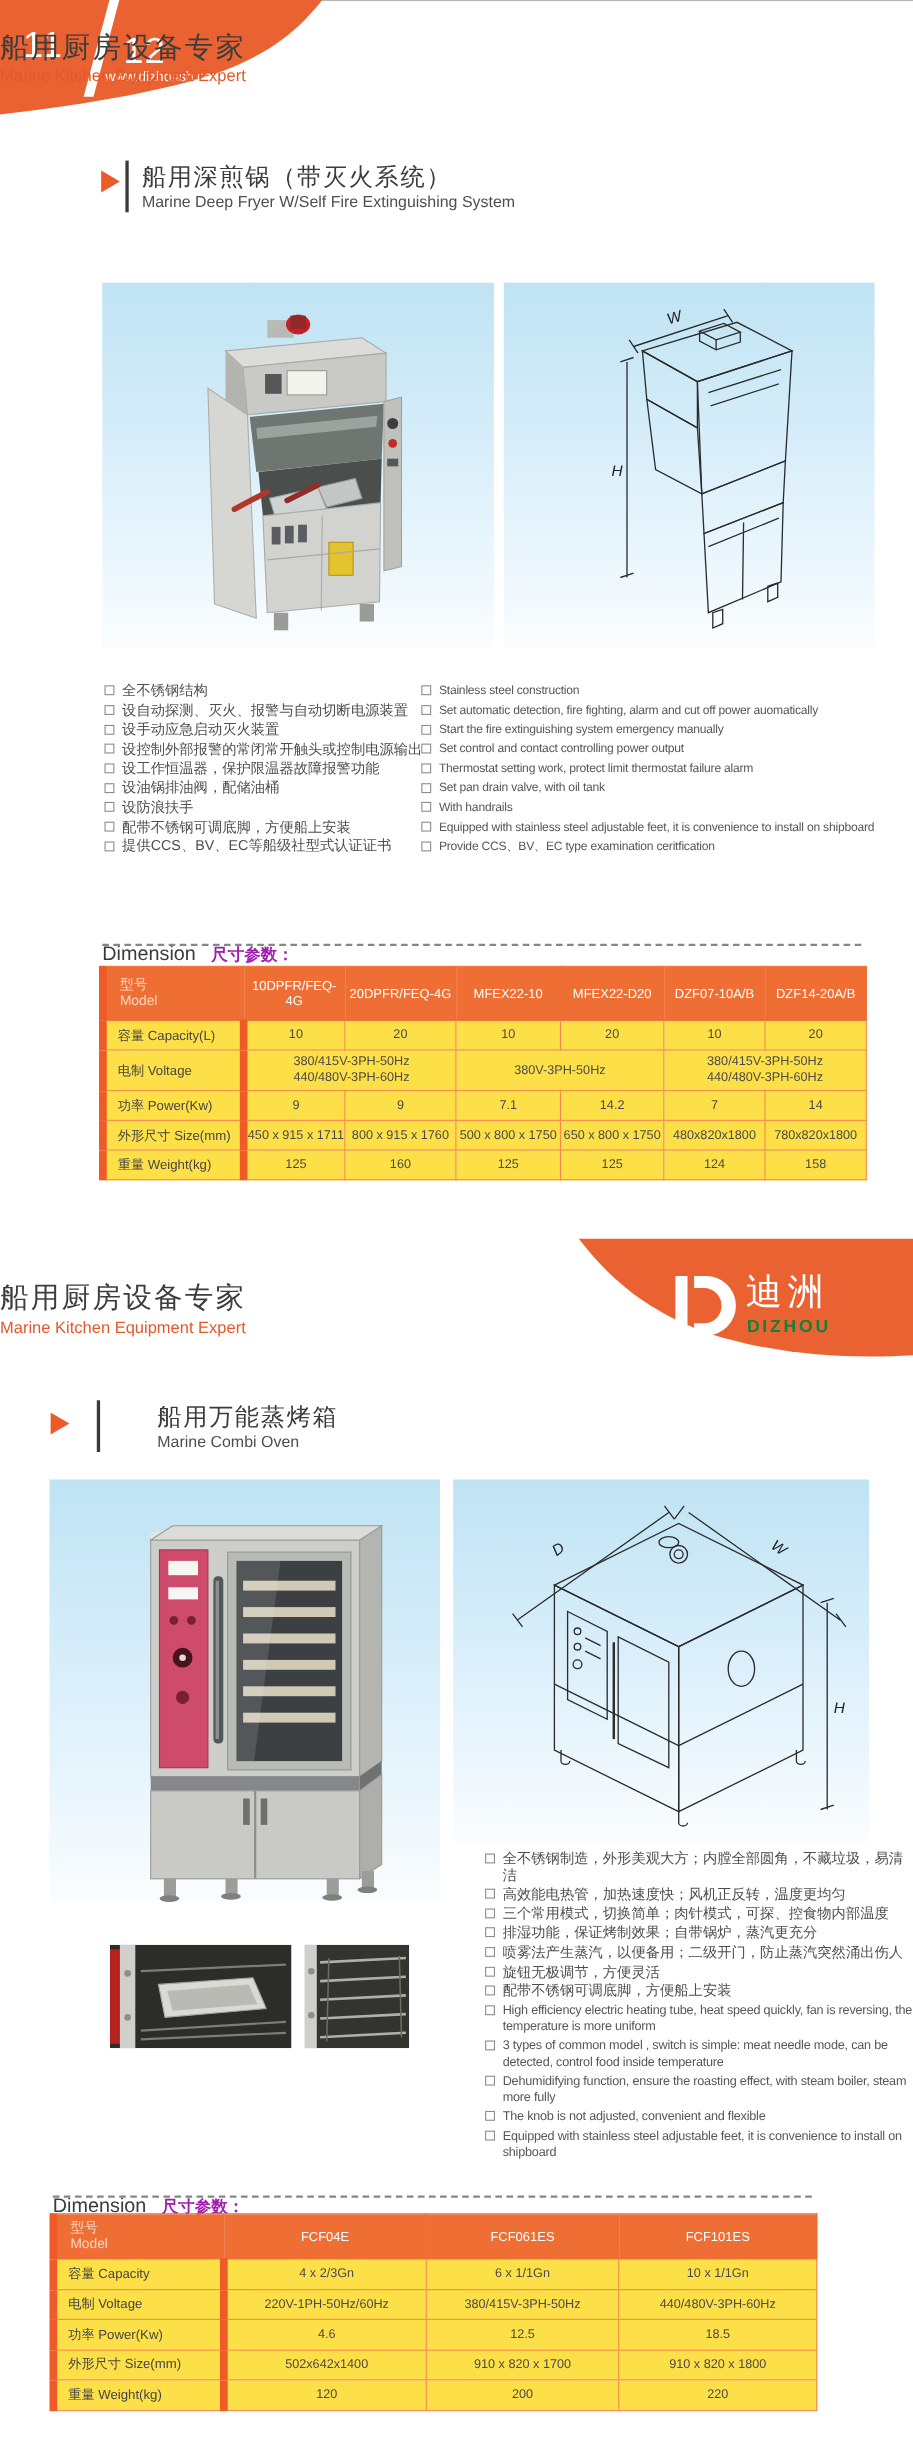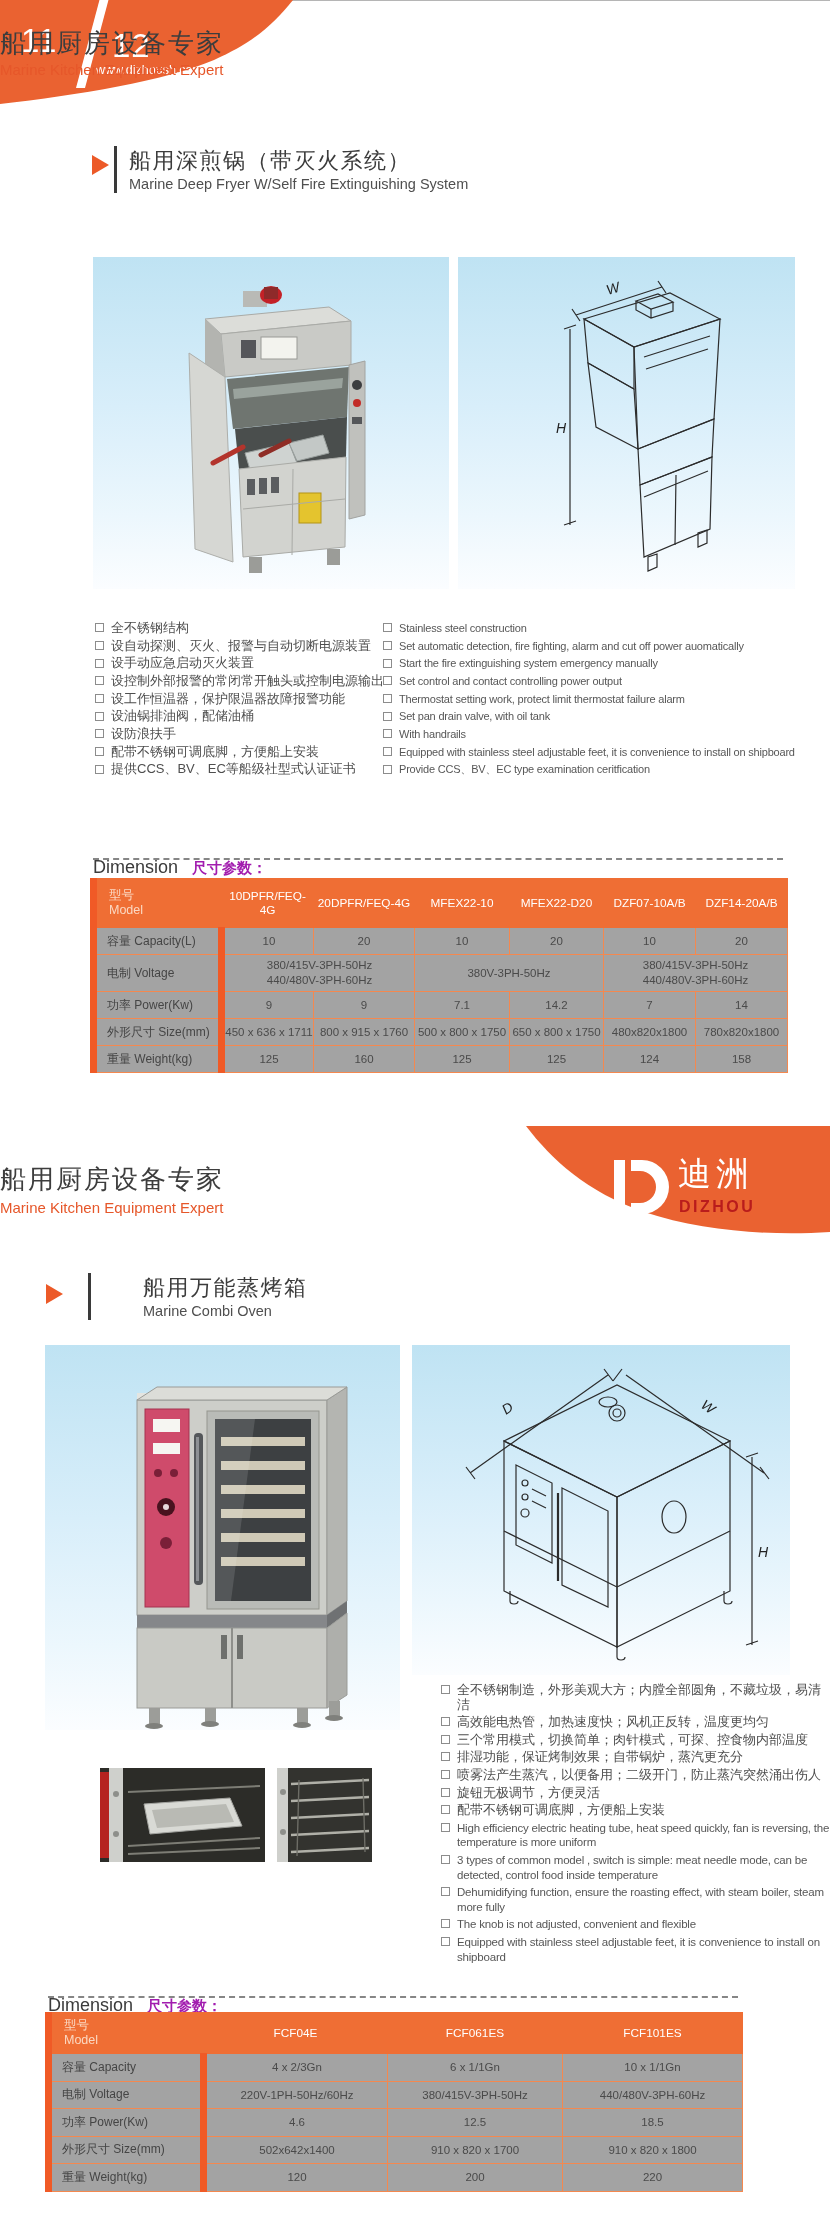--- a/index.html
+++ b/index.html
@@ -40,31 +40,31 @@
   .dimlbl{display:flex;align-items:baseline;gap:14px;}
   .dim-en{font-size:18px;color:#3b3b3b;margin-top:24px;}
   .dim-cn{font-size:15px;font-weight:bold;color:#a21caf;}
   .dash{height:0;border-top:2px dashed #868686;}
 
   
   table.spec{border-collapse:collapse;table-layout:fixed;}
   .spec th{background:#ef6e34;border:1px solid #ef6e34;color:#fff;font-weight:normal;
            font-size:11.8px;text-align:center;}
   .spec th.mh{text-align:left;padding-left:12px;color:#fbd8c2;font-size:12.5px;line-height:15px;}
-  .spec td{border:1px solid #f4884f;background:#a3a3a3;text-align:center;font-size:11.5px;
+  .spec td{border:1px solid #f4884f;background:#fde047;text-align:center;font-size:11.5px;
            color:#4a4a4a;white-space:nowrap;padding:0;}
   .spec td.lbl{text-align:left;padding-left:10px;font-size:12px;color:#454545;
                border-left:7px solid #f05a26;border-right:7px solid #f05a26;}
   .spec th.mh{border-left:7px solid #f05a26;}
   .t1 th{height:46px;} .t1 td{height:26px;} .t1 tr.tall td{height:36px;line-height:15px;}
   .t2 th{height:38px;} .t2 td{height:26.5px;}
 
   
   .logo-cn{color:#fff;font-size:33px;letter-spacing:5px;}
-  .logo-en{color:#b91c1c;font-size:16px;font-weight:bold;letter-spacing:2.5px;}
+  .logo-en{color:#15803d;font-size:16px;font-weight:bold;letter-spacing:2.5px;}
 </style>
 </head>
 <body>
 
 <div id="page">
   <div class="abs topline"></div>
 
   <div>
 
     <svg class="abs" style="left:0;top:0" width="320" height="115" viewBox="0 0 320 115">
@@ -271,21 +271,21 @@
         <td class="lbl">功率 Power(Kw)</td>
         <td>9</td>
         <td>9</td>
         <td>7.1</td>
         <td>14.2</td>
         <td>7</td>
         <td>14</td>
       </tr>
       <tr>
         <td class="lbl">外形尺寸 Size(mm)</td>
-        <td>450 x 636 x 1711</td>
+        <td>450 x 915 x 1711</td>
         <td>800 x 915 x 1760</td>
         <td>500 x 800 x 1750</td>
         <td>650 x 800 x 1750</td>
         <td>480x820x1800</td>
         <td>780x820x1800</td>
       </tr>
       <tr>
         <td class="lbl">重量 Weight(kg)</td>
         <td>125</td>
         <td>160</td>

